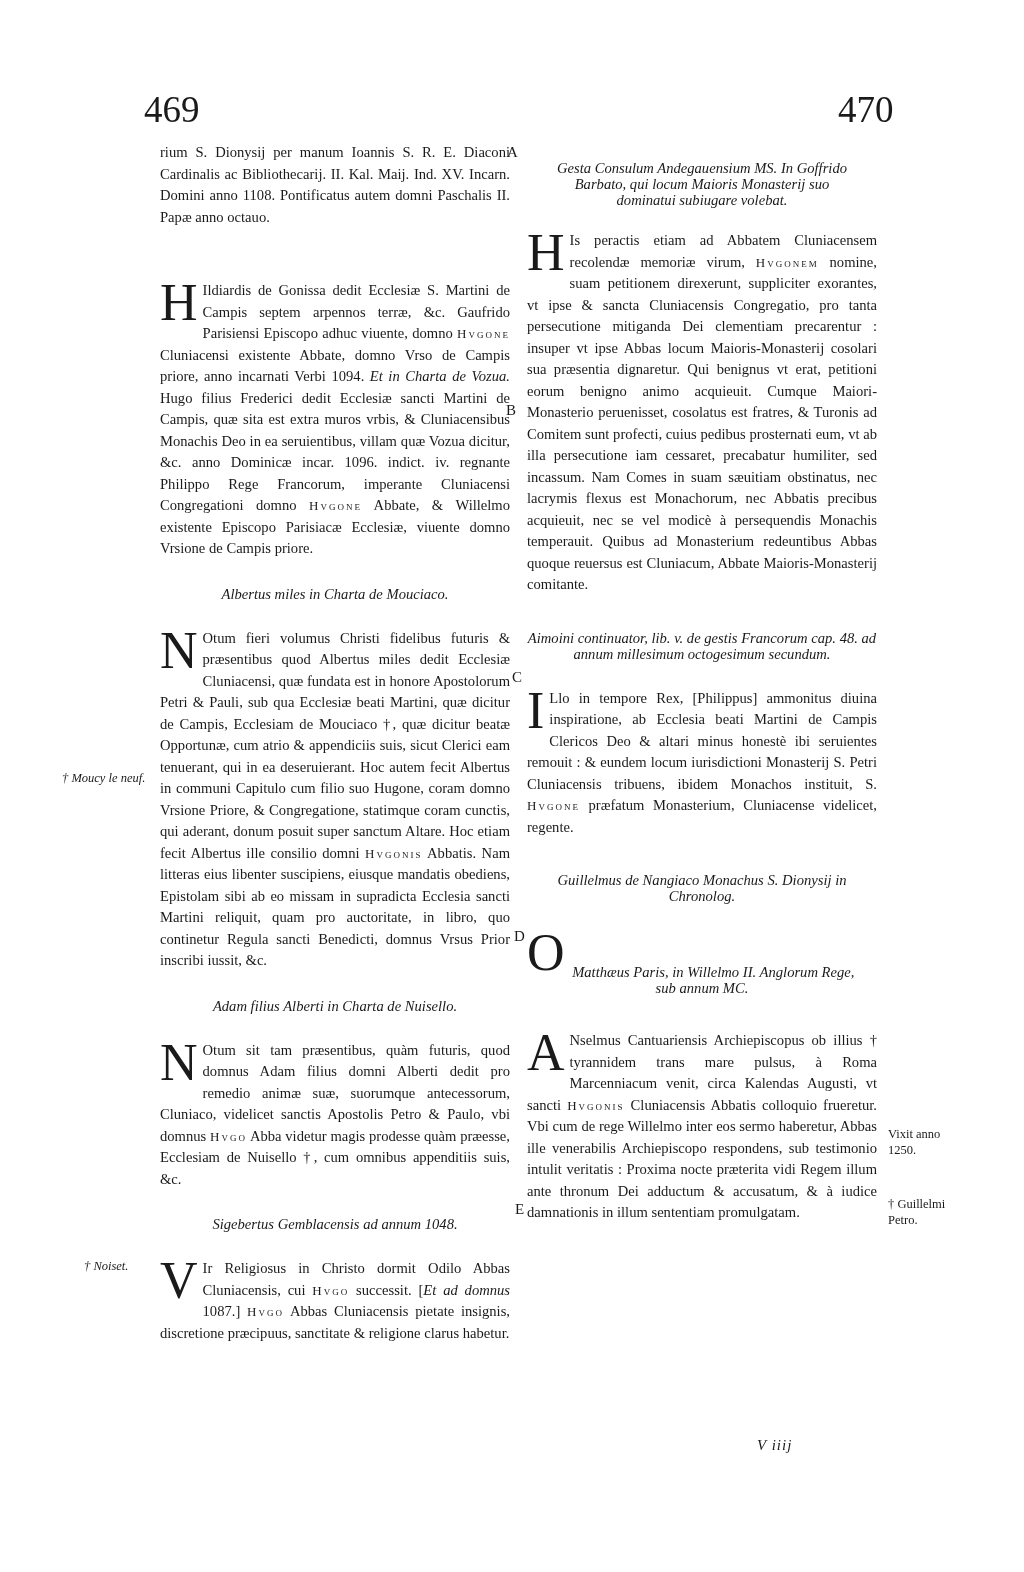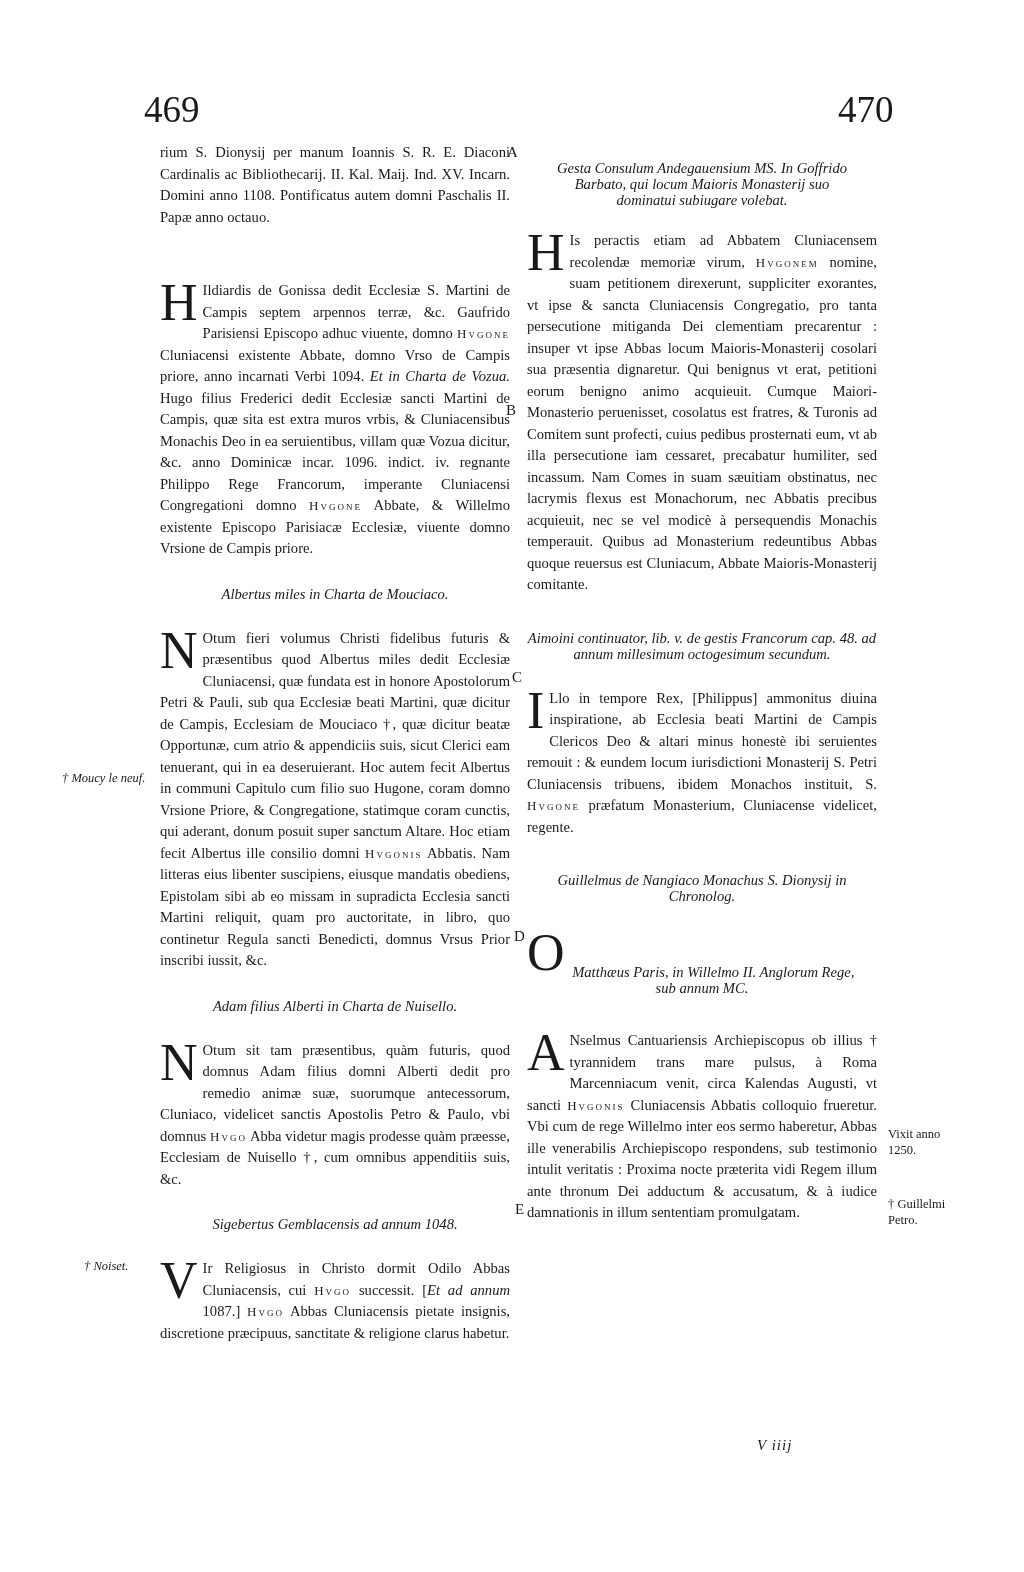--- a/index.html
+++ b/index.html
@@ -43,21 +43,21 @@
   <p class="head">Albertus miles in Charta de Mouciaco.</p>
   <div class="gap-s"></div>
   <p class="para"><span class="dropcap">N</span><span>Otum fieri volumus Christi fidelibus futuris &amp; præsentibus quod Albertus miles dedit Ecclesiæ Cluniacensi, quæ fundata est in honore Apostolorum Petri &amp; Pauli, sub qua Ecclesiæ beati Martini, quæ dicitur de Campis, Ecclesiam de Mouciaco †, quæ dicitur beatæ Opportunæ, cum atrio &amp; appendiciis suis, sicut Clerici eam tenuerant, qui in ea deseruierant. Hoc autem fecit Albertus in communi Capitulo cum filio suo Hugone, coram domno Vrsione Priore, &amp; Congregatione, statimque coram cunctis, qui aderant, donum posuit super sanctum Altare. Hoc etiam fecit Albertus ille consilio domni </span><span class="sc">Hvgonis</span><span> Abbatis. Nam litteras eius libenter suscipiens, eiusque mandatis obediens, Epistolam sibi ab eo missam in supradicta Ecclesia sancti Martini reliquit, quam pro auctoritate, in libro, quo continetur Regula sancti Benedicti, domnus Vrsus Prior inscribi iussit, &amp;c.</span></p>
   <div class="gap-s"></div>
   <p class="head" style="padding:0 50px;">Adam filius Alberti in Charta de Nuisello.</p>
   <div class="gap-s"></div>
   <p class="para"><span class="dropcap">N</span><span>Otum sit tam præsentibus, quàm futuris, quod domnus Adam filius domni Alberti dedit pro remedio animæ suæ, suorumque antecessorum, Cluniaco, videlicet sanctis Apostolis Petro &amp; Paulo, vbi domnus </span><span class="sc">Hvgo</span><span> Abba videtur magis prodesse quàm præesse, Ecclesiam de Nuisello †, cum omnibus appenditiis suis, &amp;c.</span></p>
   <div class="gap-s"></div>
   <p class="head">Sigebertus Gemblacensis ad annum 1048.</p>
   <div class="gap-s"></div>
-  <p class="para"><span class="dropcap">V</span><span>Ir Religiosus in Christo dormit Odilo Abbas Cluniacensis, cui </span><span class="sc">Hvgo</span><span> successit. [</span><span class="it">Et ad annum</span><span> 1087.] </span><span class="sc">Hvgo</span><span> Abbas Cluniacensis pietate insignis, discretione præcipuus, sanctitate &amp; religione clarus habetur.</span></p>
+  <p class="para"><span class="dropcap">V</span><span>Ir Religiosus in Christo dormit Odilo Abbas Cluniacensis, cui </span><span class="sc">Hvgo</span><span> successit. [</span><span class="it">Et ad domnus</span><span> 1087.] </span><span class="sc">Hvgo</span><span> Abbas Cluniacensis pietate insignis, discretione præcipuus, sanctitate &amp; religione clarus habetur.</span></p>
 </div>
 
 <div class="col right">
   <div style="height:18px"></div>
   <p class="head" style="padding:0 20px;">Gesta Consulum Andegauensium MS. In Goffrido Barbato, qui locum Maioris Monasterij suo dominatui subiugare volebat.</p>
   <div style="height:22px"></div>
   <p class="para"><span class="dropcap">H</span><span>Is peractis etiam ad Abbatem Cluniacensem recolendæ memoriæ virum, </span><span class="sc">Hvgonem</span><span> nomine, suam petitionem direxerunt, suppliciter exorantes, vt ipse &amp; sancta Cluniacensis Congregatio, pro tanta persecutione mitiganda Dei clementiam precarentur : insuper vt ipse Abbas locum Maioris-Monasterij cosolari sua præsentia dignaretur. Qui benignus vt erat, petitioni eorum benigno animo acquieuit. Cumque Maiori-Monasterio peruenisset, cosolatus est fratres, &amp; Turonis ad Comitem sunt profecti, cuius pedibus prosternati eum, vt ab illa persecutione iam cessaret, precabatur humiliter, sed incassum. Nam Comes in suam sæuitiam obstinatus, nec lacrymis flexus est Monachorum, nec Abbatis precibus acquieuit, nec se vel modicè à persequendis Monachis temperauit. Quibus ad Monasterium redeuntibus Abbas quoque reuersus est Cluniacum, Abbate Maioris-Monasterij comitante.</span></p>
   <div class="gap-m"></div>
   <p class="head">Aimoini continuator, lib. v. de gestis Francorum cap. 48. ad annum millesimum octogesimum secundum.</p>
   <div class="gap-s"></div>

